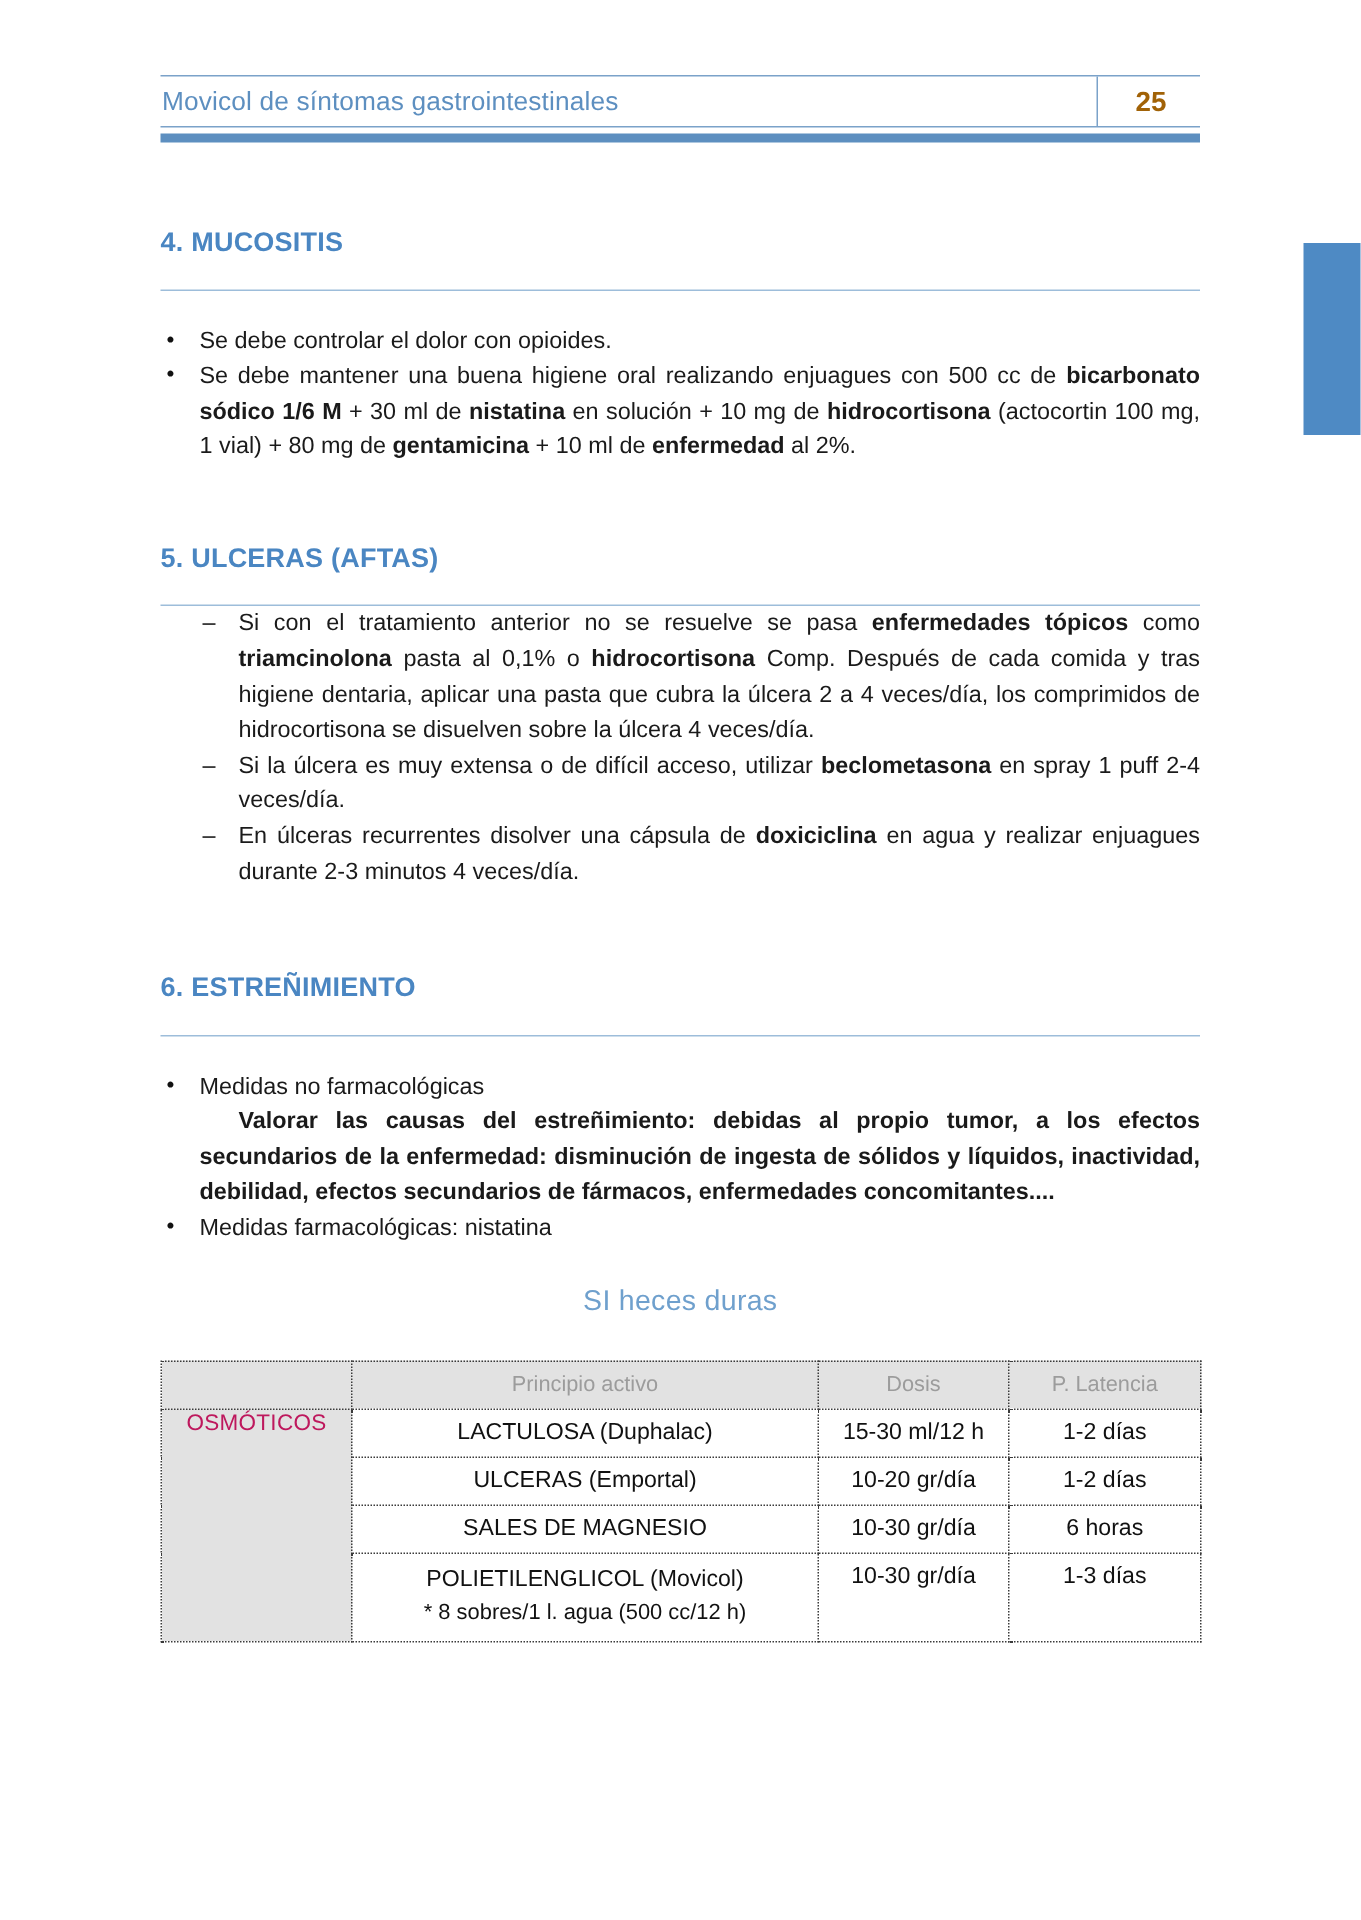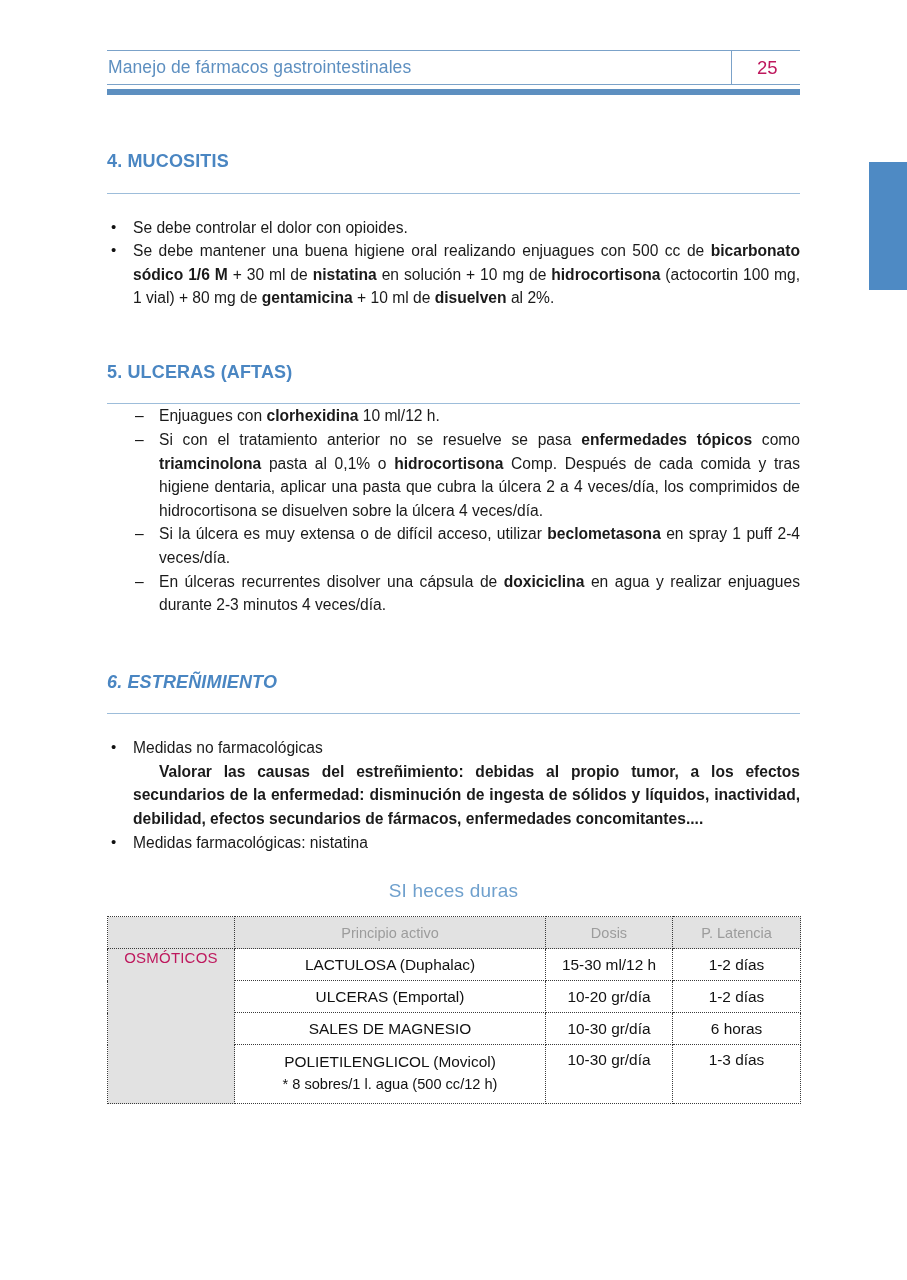--- a/index.html
+++ b/index.html
@@ -68,22 +68,22 @@
     background: #7ba2c9;
   }
   .header-page {
     position: absolute;
     left: 650px;
     top: 0;
     height: 33px;
     display: flex;
     align-items: center;
     font-size: 18.5px;
-    color: #be185d;
-    font-weight: 400;
+    color: #a16207;
+    font-weight: 700;
   }
   .header-rule-thin {
     height: 1px;
     background: #7ba2c9;
     width: 100%;
   }
   .header-rule-thick {
     margin-top: 4px;
     height: 6px;
     background: #5d8fc0;
@@ -102,21 +102,21 @@
     font-size: 18px;
     font-weight: bold;
     color: #4a86c2;
     letter-spacing: 0.15px;
     padding-bottom: 20px;
     border-bottom: 1.6px solid #9dbdda;
     margin: 0;
     line-height: 1.25;
   }
   .sec-gap-5 { margin-top: 51px; }
-  .sec-gap-6 { margin-top: 54px; font-style: italic; }
+  .sec-gap-6 { margin-top: 54px; }
 
   
   .list { margin: 0; padding: 0; list-style: none; }
   .bullet-list { margin-top: 22px; }
 
   .bullet-item {
     position: relative;
     padding-left: 26px;
     font-size: 15.6px;
     line-height: 23.6px;
@@ -165,21 +165,21 @@
   .table-title {
     margin-top: 26px;
     text-align: center;
     font-size: 19px;
     color: #6fa0cd;
     font-weight: 400;
     letter-spacing: 0.2px;
   }
 
   .dose-table {
-    margin-top: 14px;
+    margin-top: 28px;
     border-collapse: collapse;
     width: 693px;
     table-layout: fixed;
   }
   .dose-table td, .dose-table th {
     border: 1px dotted #3a3a3a;
     padding: 0;
     font-weight: normal;
   }
   .dose-table th {
@@ -223,48 +223,45 @@
 </head>
 <body>
 
 <div class="page">
 
   <div class="edge-tab"></div>
 
   <div class="header">
     <div class="header-rule-top"></div>
     <div class="header-row">
-      <div class="header-title">Manejo de fármacos gastrointestinales</div>
+      <div class="header-title">Movicol de síntomas gastrointestinales</div>
       <div class="header-divider"></div>
       <div class="header-page">25</div>
     </div>
     <div class="header-rule-thin"></div>
     <div class="header-rule-thick"></div>
   </div>
 
   <div class="content">
 
     <h2 class="section-heading">4. MUCOSITIS</h2>
 
     <ul class="list bullet-list">
       <li class="bullet-item nojust">
         <span>Se debe controlar el dolor con opioides.</span>
       </li>
       <li class="bullet-item">
-        <span>Se debe mantener una buena higiene oral realizando enjuagues con 500 cc de <b>bicarbonato sódico 1/6 M</b> + 30 ml de <b>nistatina</b> en solución + 10 mg de <b>hidrocortisona</b> (actocortin 100 mg, 1 vial) + 80 mg de <b>gentamicina</b> + 10 ml de <b>disuelven</b> al 2%.</span>
+        <span>Se debe mantener una buena higiene oral realizando enjuagues con 500 cc de <b>bicarbonato sódico 1/6 M</b> + 30 ml de <b>nistatina</b> en solución + 10 mg de <b>hidrocortisona</b> (actocortin 100 mg, 1 vial) + 80 mg de <b>gentamicina</b> + 10 ml de <b>enfermedad</b> al 2%.</span>
       </li>
     </ul>
 
     <h2 class="section-heading sec-gap-5">5. ULCERAS (AFTAS)</h2>
 
 
     <ul class="sub-list">
-      <li class="sub-item nojust">
-        <span>Enjuagues con <b>clorhexidina</b> 10 ml/12 h.</span>
-      </li>
       <li class="sub-item">
         <span>Si con el tratamiento anterior no se resuelve se pasa <b>enfermedades tópicos</b> como <b>triamcinolona</b> pasta al 0,1% o <b>hidrocortisona</b> Comp. Después de cada comida y tras higiene dentaria, aplicar una pasta que cubra la úlcera 2 a 4 veces/día, los comprimidos de hidrocortisona se disuelven sobre la úlcera 4 veces/día.</span>
       </li>
       <li class="sub-item">
         <span>Si la úlcera es muy extensa o de difícil acceso, utilizar <b>beclometasona</b> en spray 1 puff 2-4 veces/día.</span>
       </li>
       <li class="sub-item">
         <span>En úlceras recurrentes disolver una cápsula de <b>doxiciclina</b> en agua y realizar enjuagues durante 2-3 minutos 4 veces/día.</span>
       </li>
     </ul>

